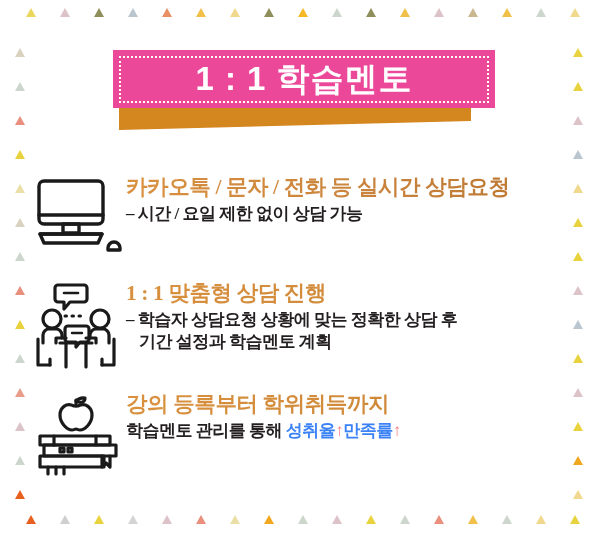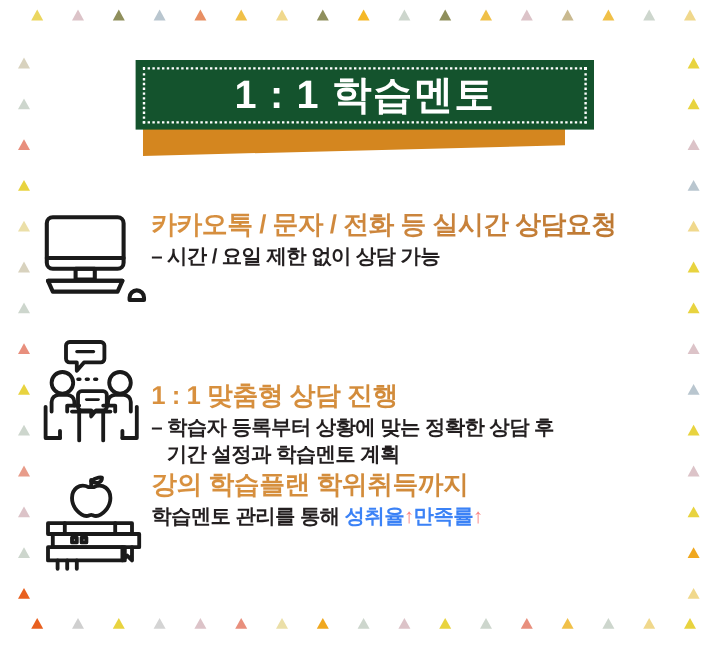--- a/index.html
+++ b/index.html
@@ -47,21 +47,21 @@
     background: #d4861f;
     clip-path: polygon(0 0, 100% 0, 100% 72%, 0 100%);
     z-index: 1;
   }
   #banner {
     position: absolute;
     left: 0;
     top: 0;
     width: 382px;
     height: 58px;
-    background: #14532d;
+    background: #ec4899;
     z-index: 2;
   }
   #banner-dots {
     position: absolute;
     left: 6px;
     top: 6px;
     right: 6px;
     bottom: 5px;
     border: 2px dotted #ffffff;
   }
@@ -97,30 +97,31 @@
     width: 100px;
     height: 92px;
   }
   .sec-icon svg { display: block; }
 
   .sec-text {
     position: absolute;
     left: 96px;
     top: 0;
     width: 444px;
+    font-family: Liberation Serif, serif;
   }
   .sec-head {
     font-size: 21.5px;
     font-weight: bold;
     line-height: 1.18;
     white-space: nowrap;
     letter-spacing: -0.4px;
   }
   #head-1 { color: #c9833c; font-size: 21.5px; }
-  #head-2 { color: #d08a3a; margin-top: 37px; }
+  #head-2 { color: #d08a3a; }
   #head-3 { color: #d08a3a; }
 
   .sec-sub {
     font-size: 17px;
     font-weight: bold;
     color: #231f20;
     line-height: 1.28;
     letter-spacing: -0.5px;
     margin-top: 3px;
     white-space: nowrap;
@@ -251,21 +252,21 @@
         <path d="M36 62 v24 M56 62 v24"></path>
 
         <path d="M8 58 v26 M8 84 h12"></path>
         <path d="M84 58 v26 M84 84 h-12"></path>
         <path d="M20 84 v-6 M72 84 v-6"></path>
       </svg>
     </div>
     <div class="sec-text">
       <div class="sec-head" id="head-2" style="background-image: linear-gradient(90deg, rgb(217, 145, 63) 0%, rgb(208, 138, 58) 55%, rgb(185, 117, 47) 100%); background-clip: text; color: transparent;">1 : 1 맞춤형 상담 진행</div>
       <div class="sec-sub">
-        <span>– 학습자 등록부터 상황에 맞는 정확한 상담 후</span>
+        <span>– 학습자 상담요청 상황에 맞는 정확한 상담 후</span>
         <span class="indent2">기간 설정과 학습멘토 계획</span>
       </div>
     </div>
   </div>
 
   <div class="section" id="section-3">
     <div class="sec-icon">
       <svg width="100" height="92" viewBox="0 0 100 92" fill="none" stroke="#1a1a1a" stroke-width="3.2" stroke-linecap="round" stroke-linejoin="round">
 
         <path d="M44 14 c-8 -4 -14 2 -14 9 c0 8 7 15 12 15 c2 0 3 -1 4 -1 c1 0 2 1 4 1 c5 0 12 -7 12 -15 c0 -7 -6 -13 -14 -9 z"></path>
@@ -277,18 +278,18 @@
 
         <path d="M14 53 h72 v11 h-72 z"></path>
         <path d="M30 56 h4 v4 h-4 z M38 56 h4 v4 h-4 z"></path>
         <path d="M72 64 v11 l4 -4 l4 4 v-11"></path>
 
         <path d="M10 64 h64 v11 h-64 z"></path>
         <path d="M18 75 v7 M26 75 v7 M34 75 v7"></path>
       </svg>
     </div>
     <div class="sec-text">
-      <div class="sec-head" id="head-3" style="background-image: linear-gradient(90deg, rgb(217, 145, 63) 0%, rgb(208, 138, 58) 55%, rgb(185, 117, 47) 100%); background-clip: text; color: transparent;">강의 학습플랜 학위취득까지</div>
+      <div class="sec-head" id="head-3" style="background-image: linear-gradient(90deg, rgb(217, 145, 63) 0%, rgb(208, 138, 58) 55%, rgb(185, 117, 47) 100%); background-clip: text; color: transparent;">강의 등록부터 학위취득까지</div>
       <div class="sec-sub"><span>학습멘토 관리를 통해 </span><span class="accent-pink">성취율</span><span class="arrow-pink">↑</span><span class="accent-pink">만족률</span><span class="arrow-pink">↑</span></div>
     </div>
   </div>
 
 </div>
 
 </body></html>

